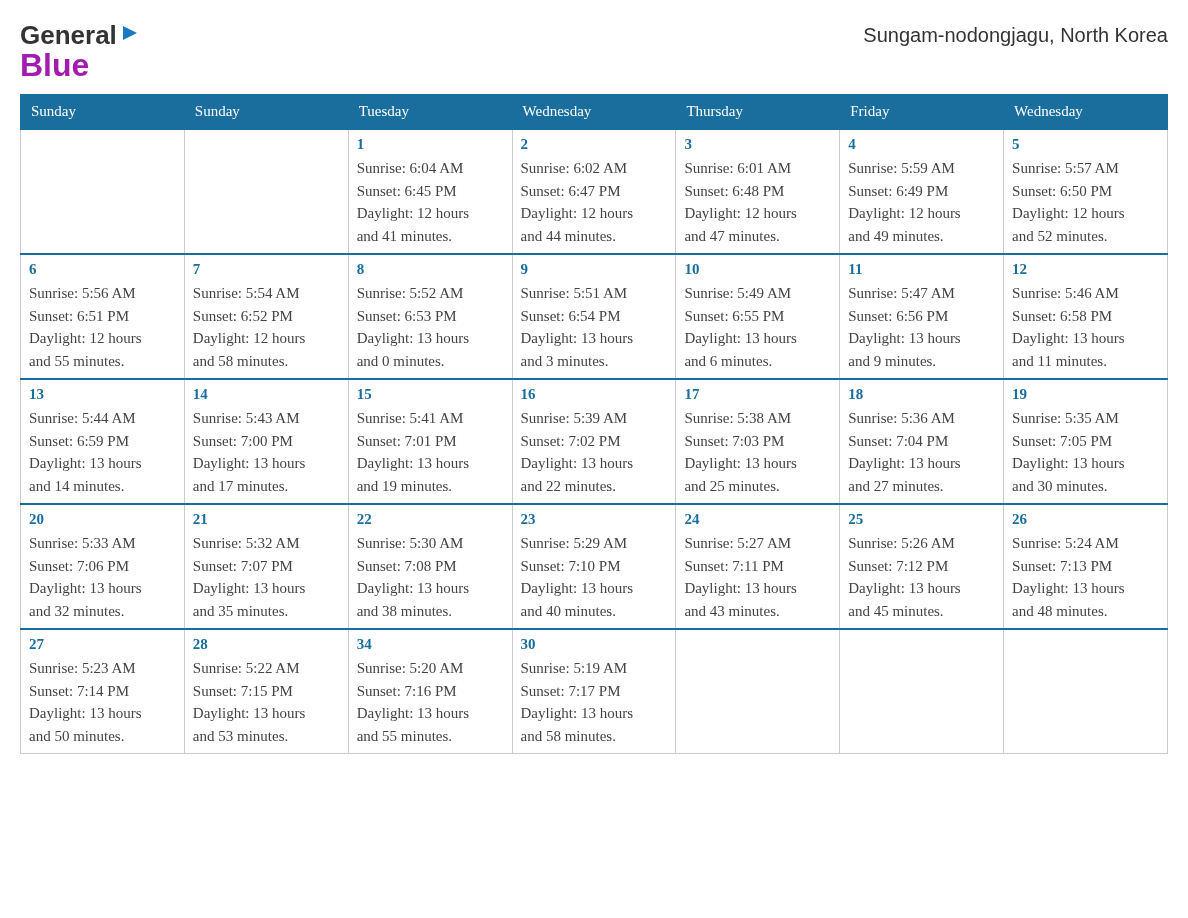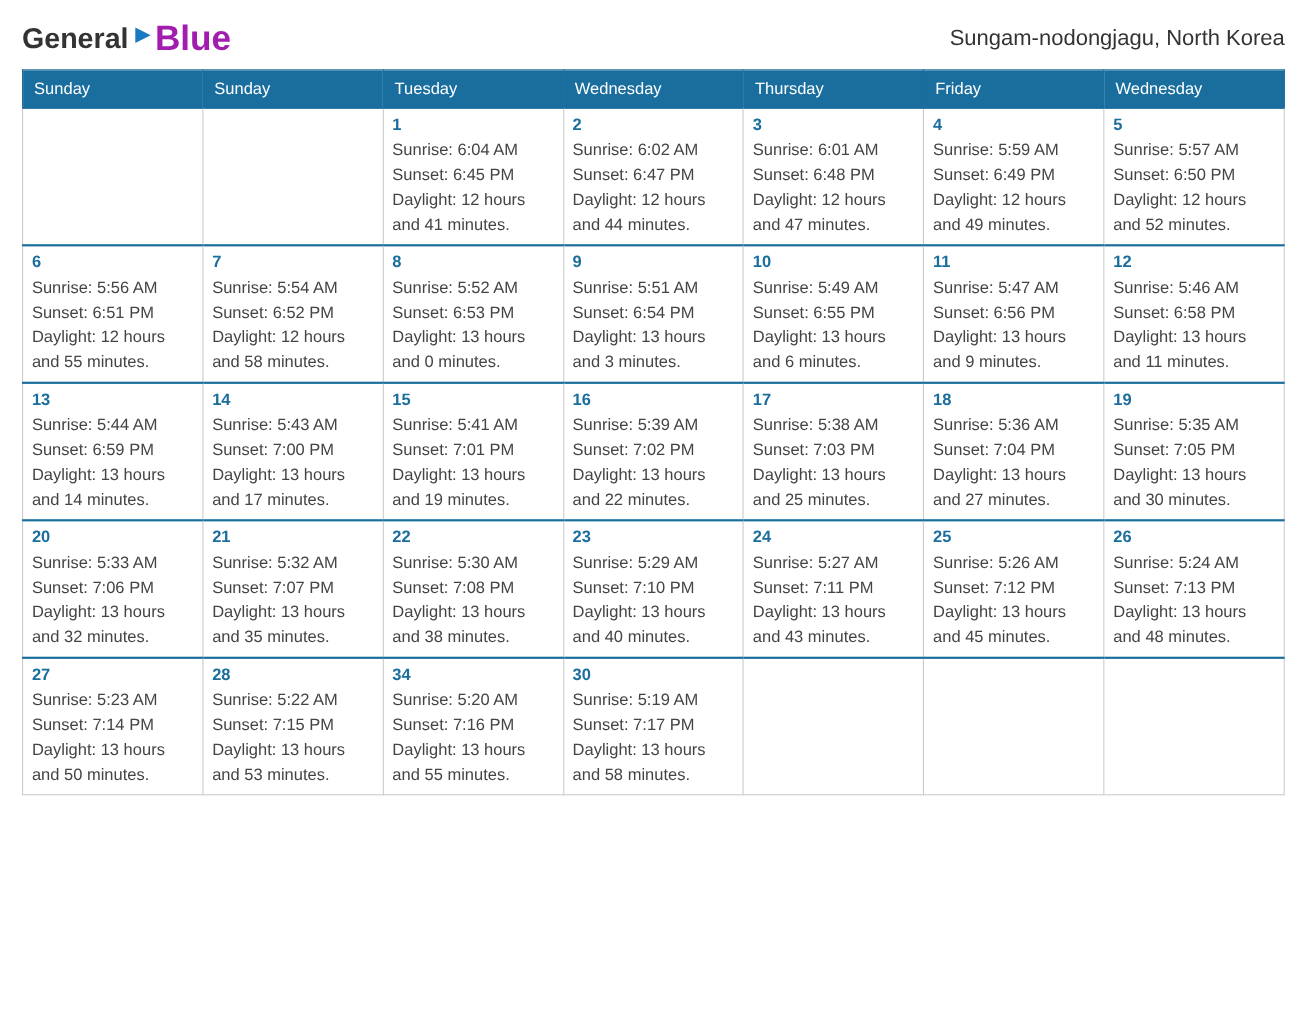--- a/index.html
+++ b/index.html
@@ -28,20 +28,21 @@
     .location {
       font-size: 20px;
       color: #333;
       margin-top: 4px;
       text-align: right;
     }
     .calendar {
       width: 100%;
       border-collapse: collapse;
       margin-top: 8px;
+      font-family: Liberation Serif, serif;
     }
     .calendar th {
       background: #1a6e9e;
       color: #fff;
       font-size: 15px;
       font-weight: normal;
       padding: 8px 10px;
       text-align: left;
       border: 1px solid #1a6e9e;
     }
@@ -67,20 +68,21 @@
       line-height: 1.5;
     }
     .empty-cell {
       background: #fff;
     }
     tr.week-row td {
       border-top: 2px solid #1a6e9e;
     }
     .logo-wrapper {
       display: flex;
+      flex-direction: column;
       align-items: flex-start;
       text-align: center;
     }
     .logo-top {
       display: flex;
       align-items: flex-end;
     }
     .logo-g-text {
       font-size: 26px;
       font-weight: bold;

